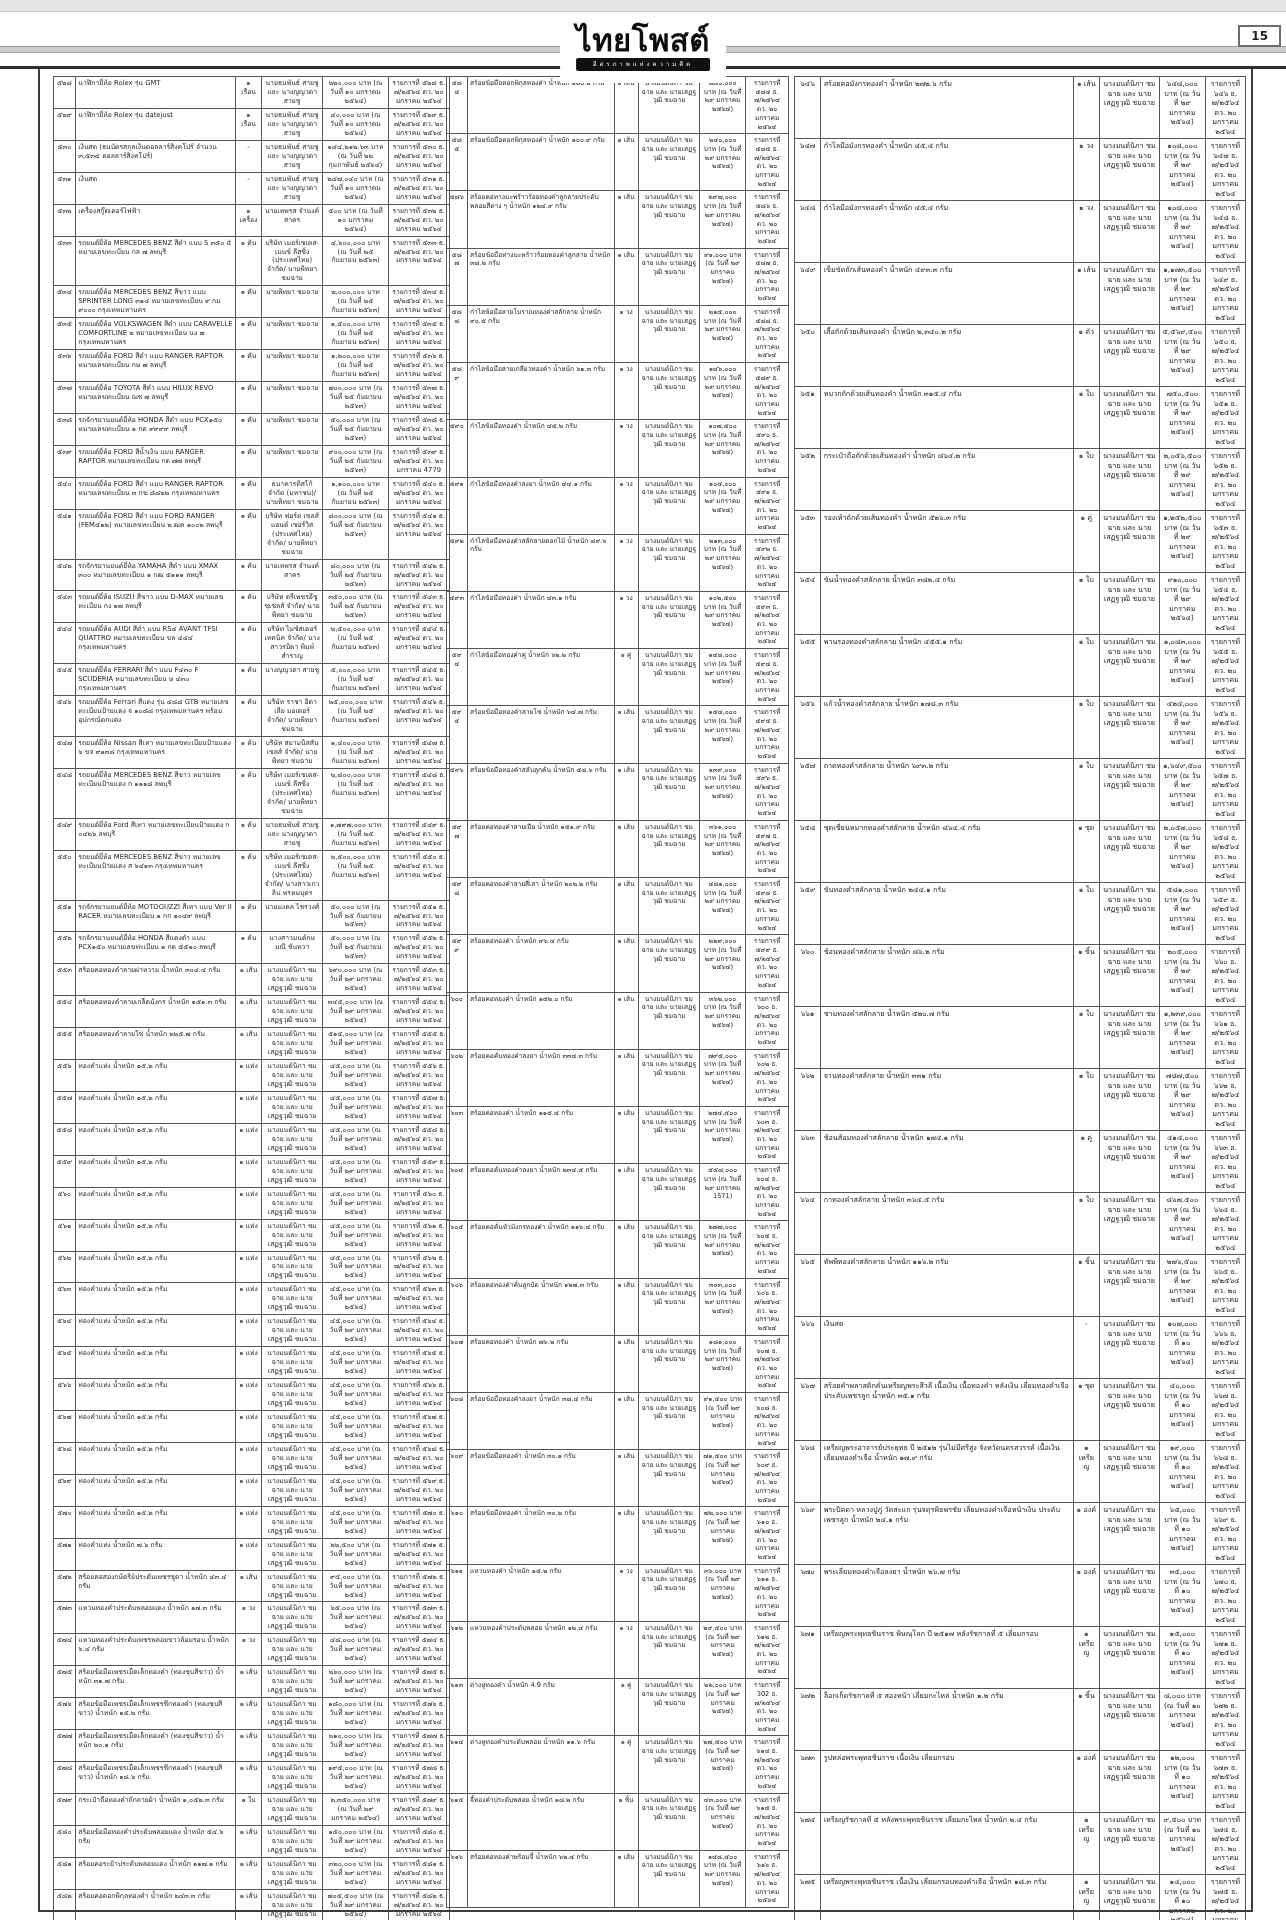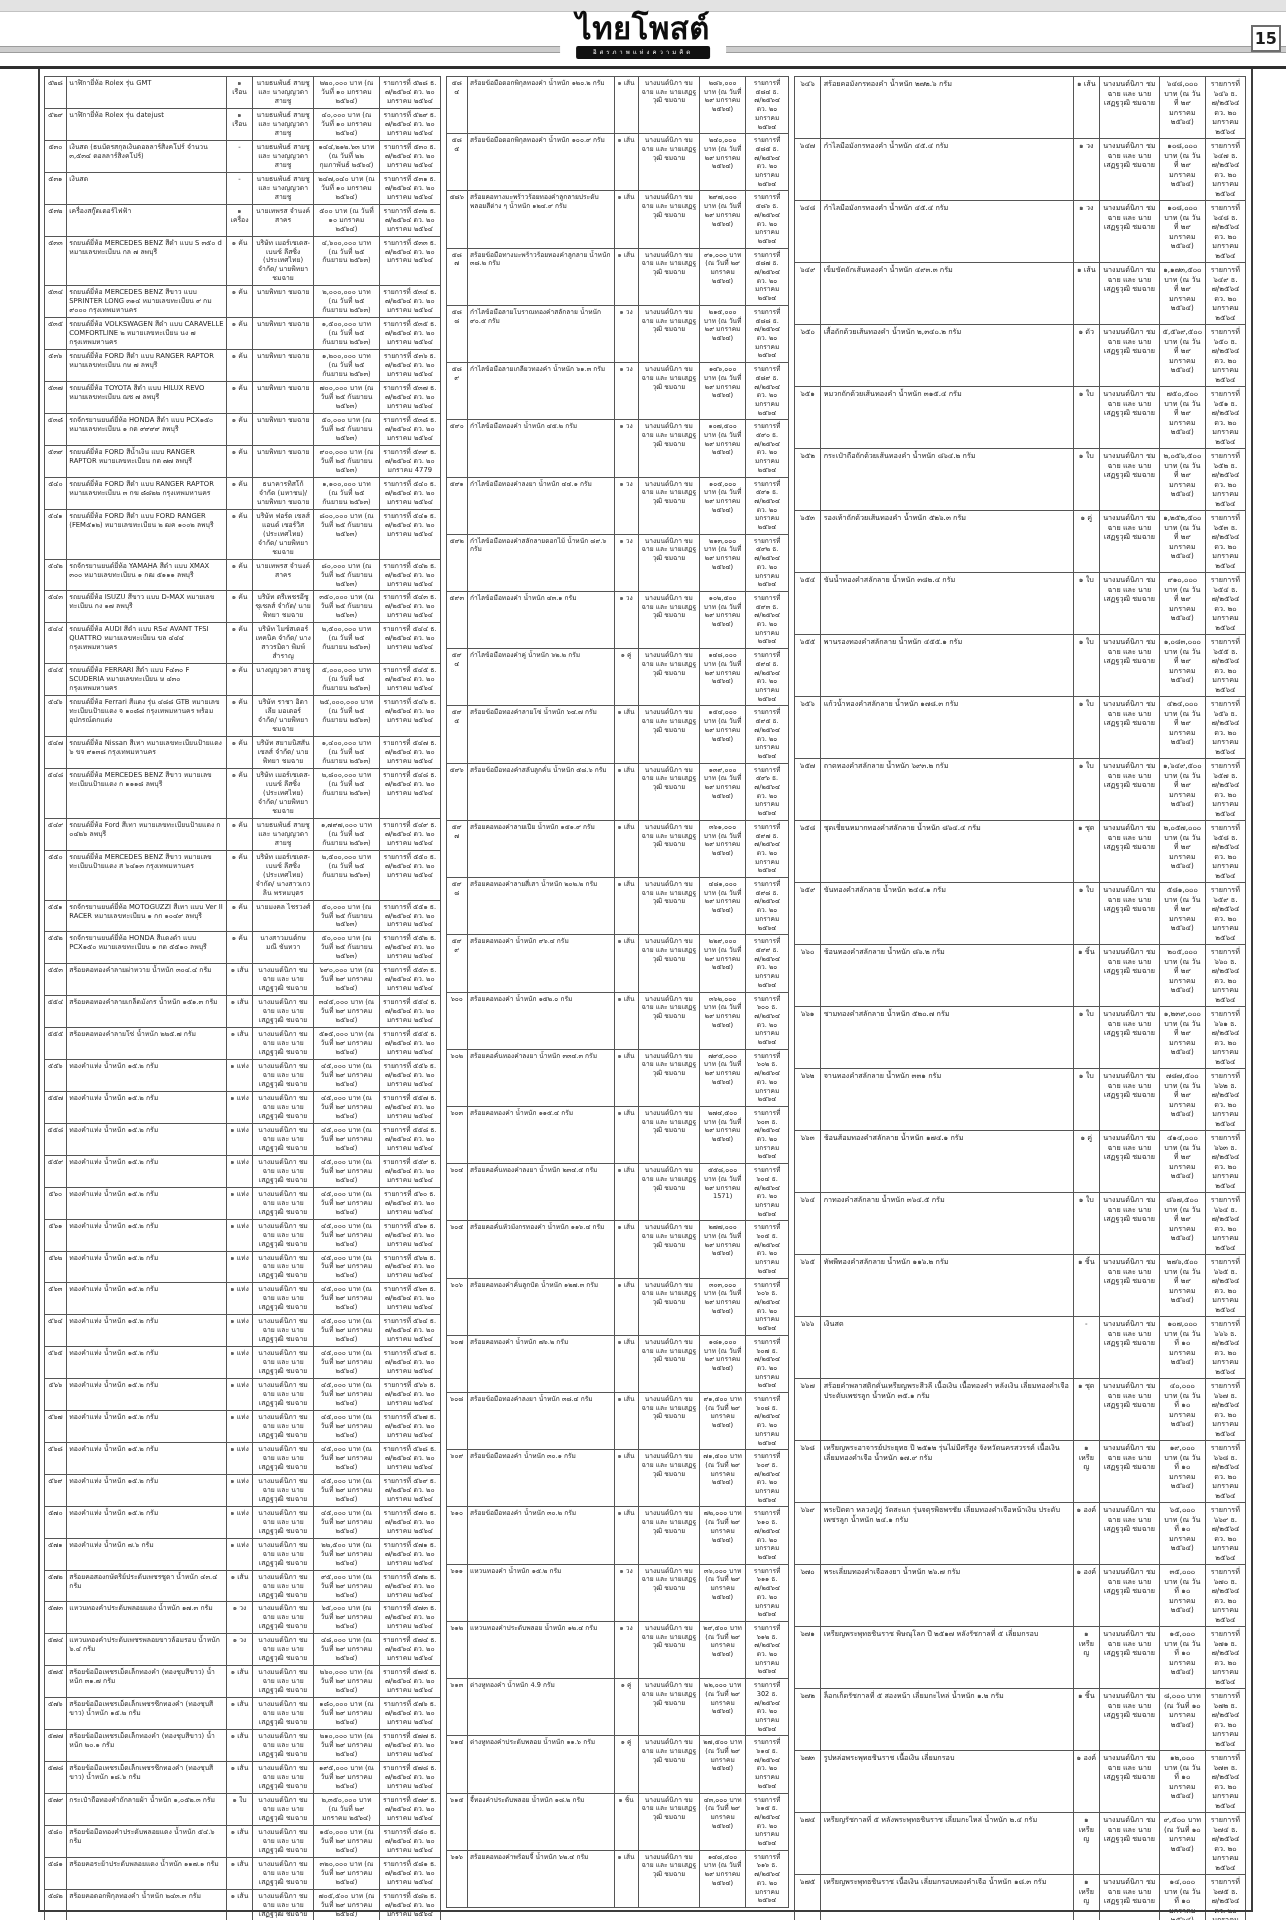--- a/index.html
+++ b/index.html
@@ -3,38 +3,38 @@
 <meta charset="utf-8">
 <style>
   html,body{margin:0;padding:0;background:#9a9a9a;}
   .page{position:relative;width:1286px;height:1920px;margin:0 auto;background:#ffffff;
         font-family:"DejaVu Sans","Liberation Sans",sans-serif;color:#1c1c1c;overflow:hidden;}
   .topstrip{height:11px;background:#e3e3e3;border-bottom:1px solid #c2c2c2;}
   .masthead{position:relative;height:54px;}
   .band{position:absolute;left:0;right:0;top:34px;height:5px;background:#cdcdcd;
         border-top:1px solid #9c9c9c;border-bottom:1px solid #9c9c9c;}
   .logo-wrap{position:absolute;left:50%;transform:translateX(-50%);top:1px;background:#fff;
-        padding:0 16px;text-align:center;z-index:2;}
+        padding:12px 16px;text-align:center;z-index:2;}
   .logo-text{font-size:31px;font-weight:900;letter-spacing:0.5px;line-height:1.02;color:#0d0d0d;}
   .tagline{display:block;background:#111;color:#fff;font-size:6px;letter-spacing:3px;
         padding:1.5px 6px;border-radius:2px;margin-top:1px;white-space:nowrap;}
   .pagenum{position:absolute;right:5px;top:13px;border:2px solid #6d6d6d;background:#fff;
-        font-size:16px;font-weight:bold;padding:2px 2px;z-index:3;}
+        font-size:12px;font-weight:bold;padding:2px 11px;z-index:3;}
   .headrule{height:3px;background:#2f2f2f;}
   .frame{position:absolute;left:38px;right:33px;top:69px;bottom:8px;
         border-left:2px solid #3c3c3c;border-right:2px solid #3c3c3c;border-bottom:2px solid #3c3c3c;
         pointer-events:none;z-index:1;}
   .content{display:flex;gap:5px;padding:7px 40px 0 44px;align-items:flex-start;}
   .colA{width:397px;flex:none;}
   .colB{width:343px;flex:none;}
   .colC{flex:1;min-width:0;}
   table.assets{border-collapse:collapse;width:100%;table-layout:fixed;border:1.6px solid #333;}
   table.assets td{border:1px solid #565656;padding:2px 2.5px;vertical-align:top;
         line-height:1.32;word-wrap:break-word;overflow-wrap:break-word;}
-  .t0{font-size:6.8px;}
+  .t0{font-size:6.8px;margin-left:9px;}
   .t1{font-size:6.6px;}
   .t2{font-size:7.2px;}
   .t2 td{height:42px;}
   td.c0,td.c2,td.c3,td.c4,td.c5{text-align:center;}
   td.c1{text-align:left;}
   .t0 .w0{width:5.5%}.t0 .w1{width:40.5%}.t0 .w2{width:6.5%}.t0 .w3{width:15.5%}.t0 .w4{width:16.5%}.t0 .w5{width:15.5%}
   .t1 .w0{width:6%}.t1 .w1{width:43%}.t1 .w2{width:7%}.t1 .w3{width:18%}.t1 .w4{width:13.5%}.t1 .w5{width:12.5%}
   .t2 .w0{width:5.8%}.t2 .w1{width:56%}.t2 .w2{width:5.8%}.t2 .w3{width:13.3%}.t2 .w4{width:10.2%}.t2 .w5{width:8.9%}
 </style>
 </head>

